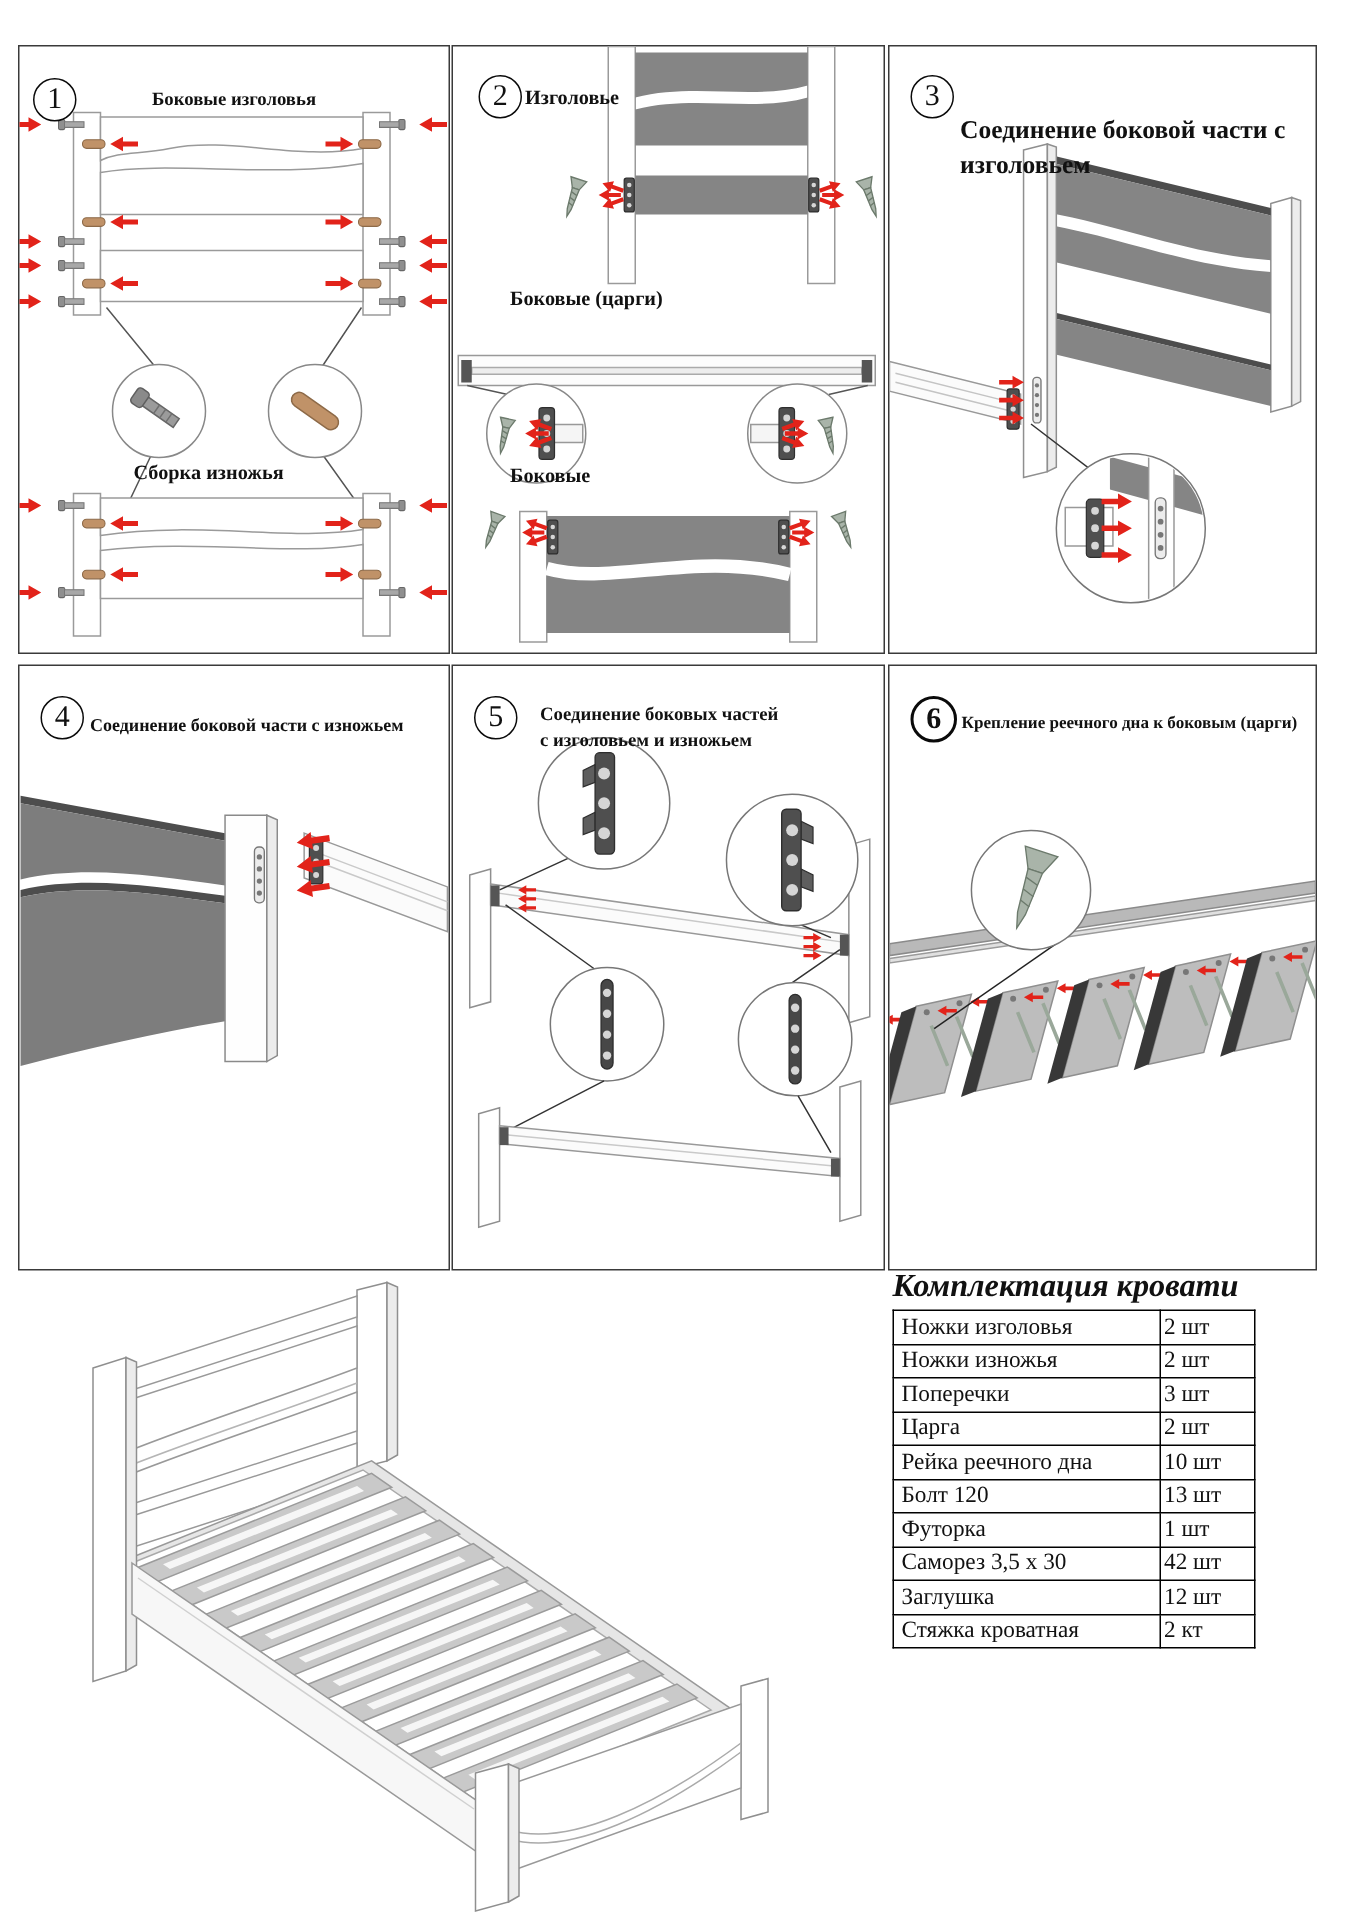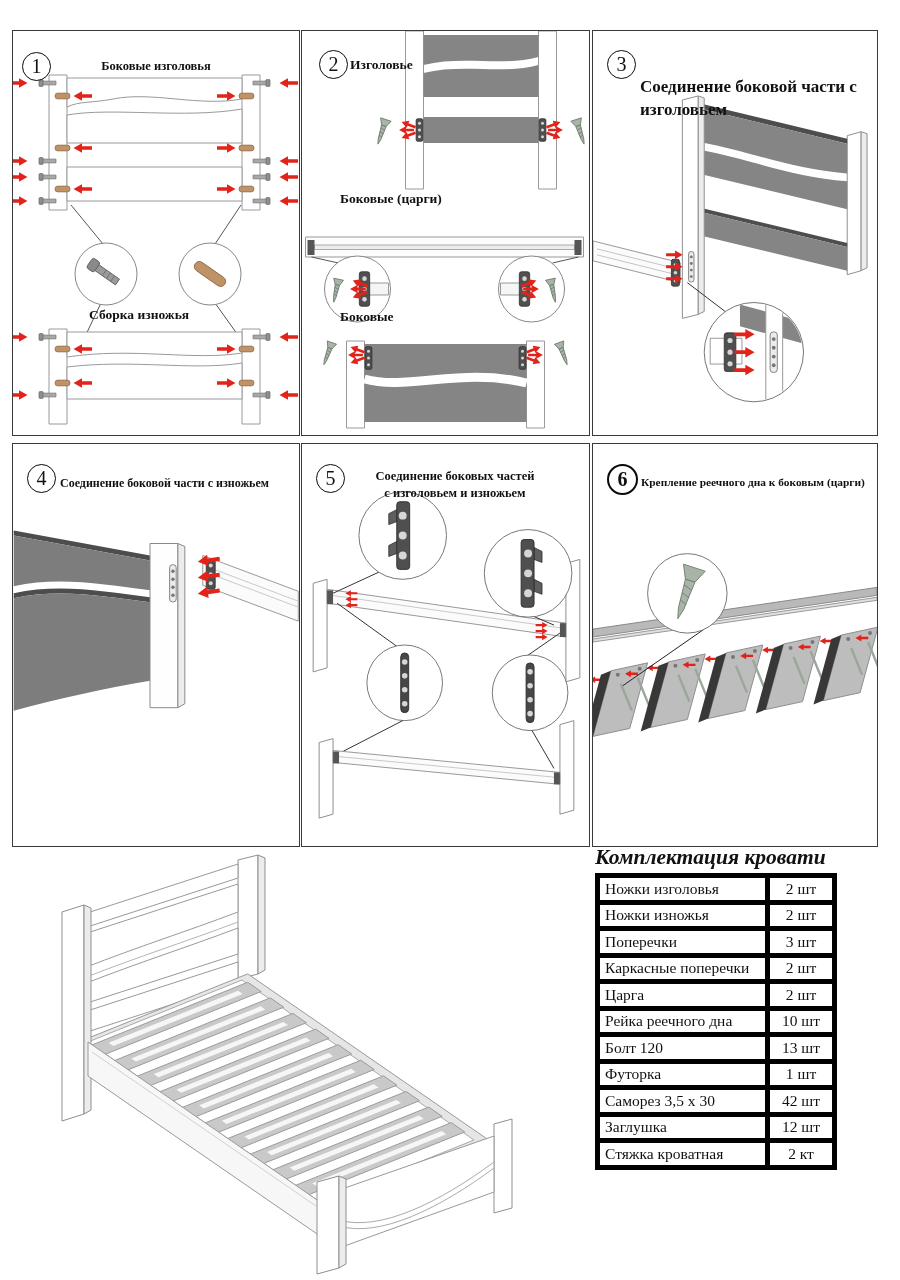--- a/index.html
+++ b/index.html
@@ -17,22 +17,22 @@
        display:flex;align-items:center;justify-content:center;
        font:20px "Liberation Serif",serif;background:#fff;z-index:3;}
   .num.b{font-weight:bold;border-width:2.4px;}
   .ptitle{position:absolute;font-weight:bold;font-size:12.5px;z-index:3;line-height:1.35;}
   .plabel{position:absolute;font-weight:bold;font-size:13.5px;z-index:3;}
   .center{left:0;right:0;text-align:center;}
   svg *{vector-effect:non-scaling-stroke;}
   .parts{position:absolute;left:595px;top:845px;width:242px;}
   .parts h2{margin:0 0 3px 0;font:bold italic 21.5px "Liberation Serif",serif;}
   .parts table{width:100%;border-collapse:collapse;border:1.6px solid #000;}
-  .parts td{border:5px solid #000000;font-size:15.5px;padding:1px 5px;height:19.5px;}
-  .parts td.qty{width:58px;text-align:center;padding:1px 2px;}
+  .parts td{border:1px solid #000000;font-size:15.5px;padding:1px 5px;height:19.5px;}
+  .parts td.qty{width:58px;text-align:left;padding:1px 2px;}
 </style>
 </head>
 <body>
 
 <div class="page">
 
   <svg width="0" height="0" style="position:absolute">
     <defs>
       <g id="arrL">
         <path d="M16,-1.7 L6,-1.7 L6,-4.8 L-2.5,0 L6,4.8 L6,1.7 L16,1.7 Z" fill="#e2231a"></path>
@@ -291,21 +291,21 @@
         <use href="#bracketV" transform="translate(198,131)"></use>
         <use href="#arrL" transform="translate(188,118) rotate(-8) scale(1.2)"></use>
         <use href="#arrL" transform="translate(188,134) rotate(-8) scale(1.2)"></use>
         <use href="#arrL" transform="translate(188,150) rotate(-8) scale(1.2)"></use>
       </g>
     </svg>
   </div>
 
   <div class="panel p5">
     <div class="num" style="left:14px;top:20px">5</div>
-    <div class="ptitle" style="left:58px;top:24px;width:190px;text-align:center">
+    <div class="ptitle" style="left:58px;top:24px;width:190px;">
       <span style="display:block">Соединение боковых частей</span>
       <span style="display:block">с изголовьем и изножьем</span>
     </div>
     <svg class="art" viewBox="0 0 286 404">
       <g>
         <path d="M10,140 L24,136 L24,225 L10,229 Z" fill="#fff" stroke="#8f8f8f"></path>
         <path d="M264,120 L278,116 L278,235 L264,239 Z" fill="#fff" stroke="#8f8f8f"></path>
         <path d="M24,146 L264,180 L264,194 L24,160 Z" fill="#fbfbfb" stroke="#999"></path>
         <path d="M28,152 L260,185" stroke="#c9c9c9" fill="none"></path>
         <rect x="24" y="147" width="6" height="14" fill="#555"></rect>
@@ -433,24 +433,20 @@
           </tr>
         <tr>
           <td>Ножки изножья</td>
           <td class="qty">2 шт</td>
           </tr>
         <tr>
           <td>Поперечки</td>
           <td class="qty">3 шт</td>
           </tr>
         <tr>
-          <td>Каркасные поперечки</td>
-          <td class="qty">2 шт</td>
-          </tr>
-        <tr>
           <td>Царга</td>
           <td class="qty">2 шт</td>
           </tr>
         <tr>
           <td>Рейка реечного дна</td>
           <td class="qty">10 шт</td>
           </tr>
         <tr>
           <td>Болт 120</td>
           <td class="qty">13 шт</td>

